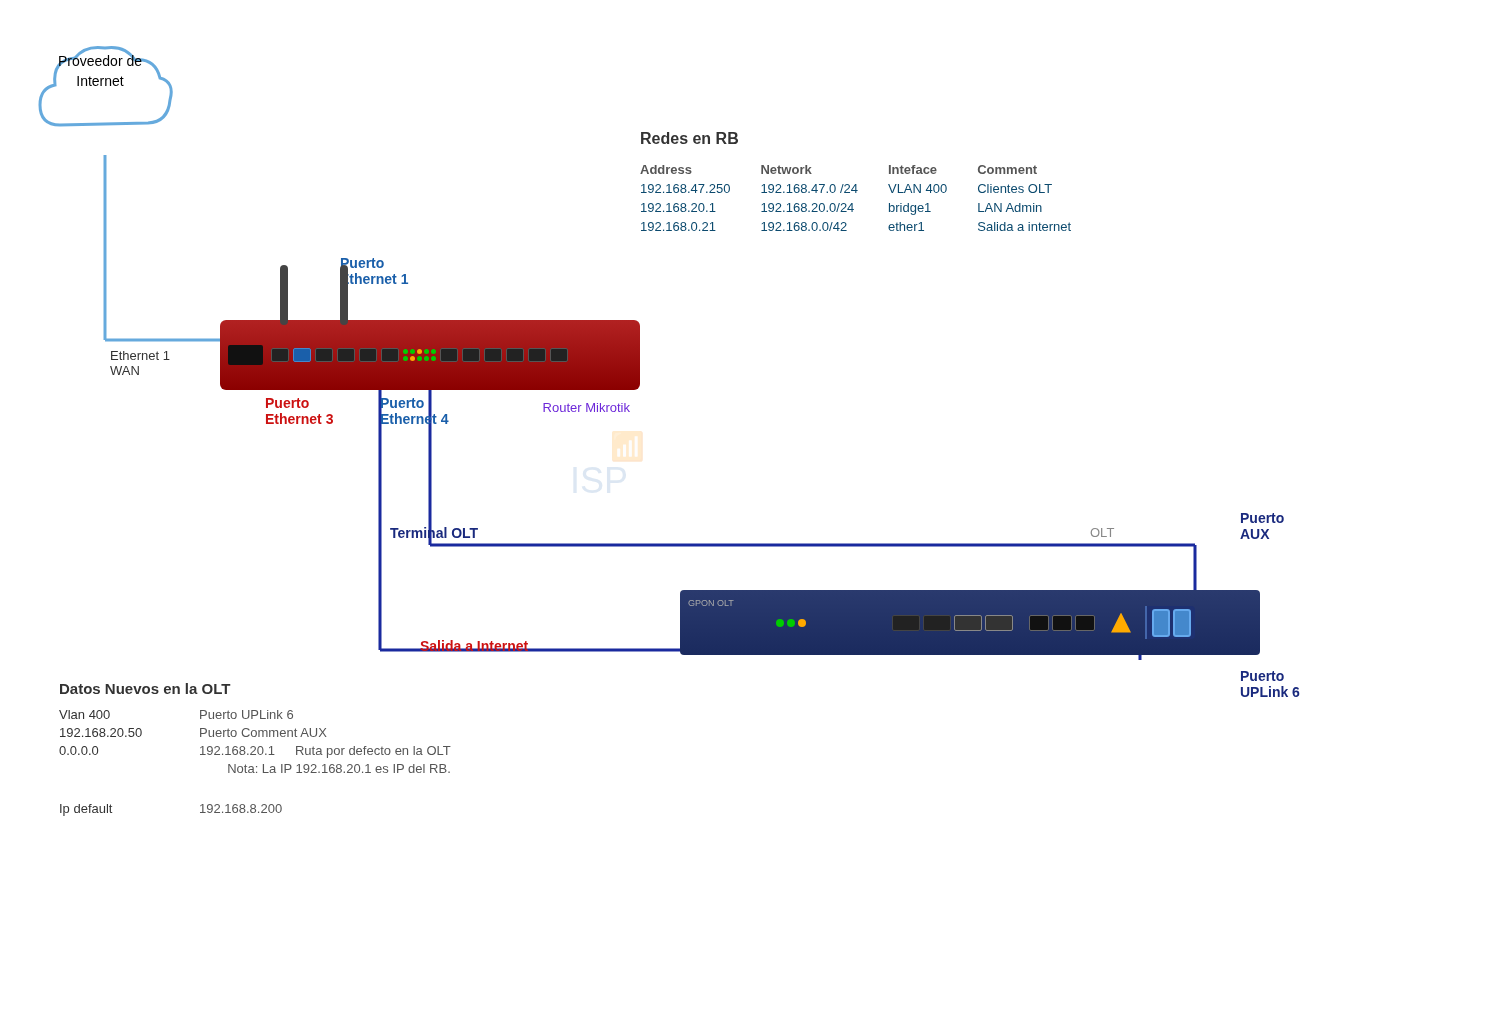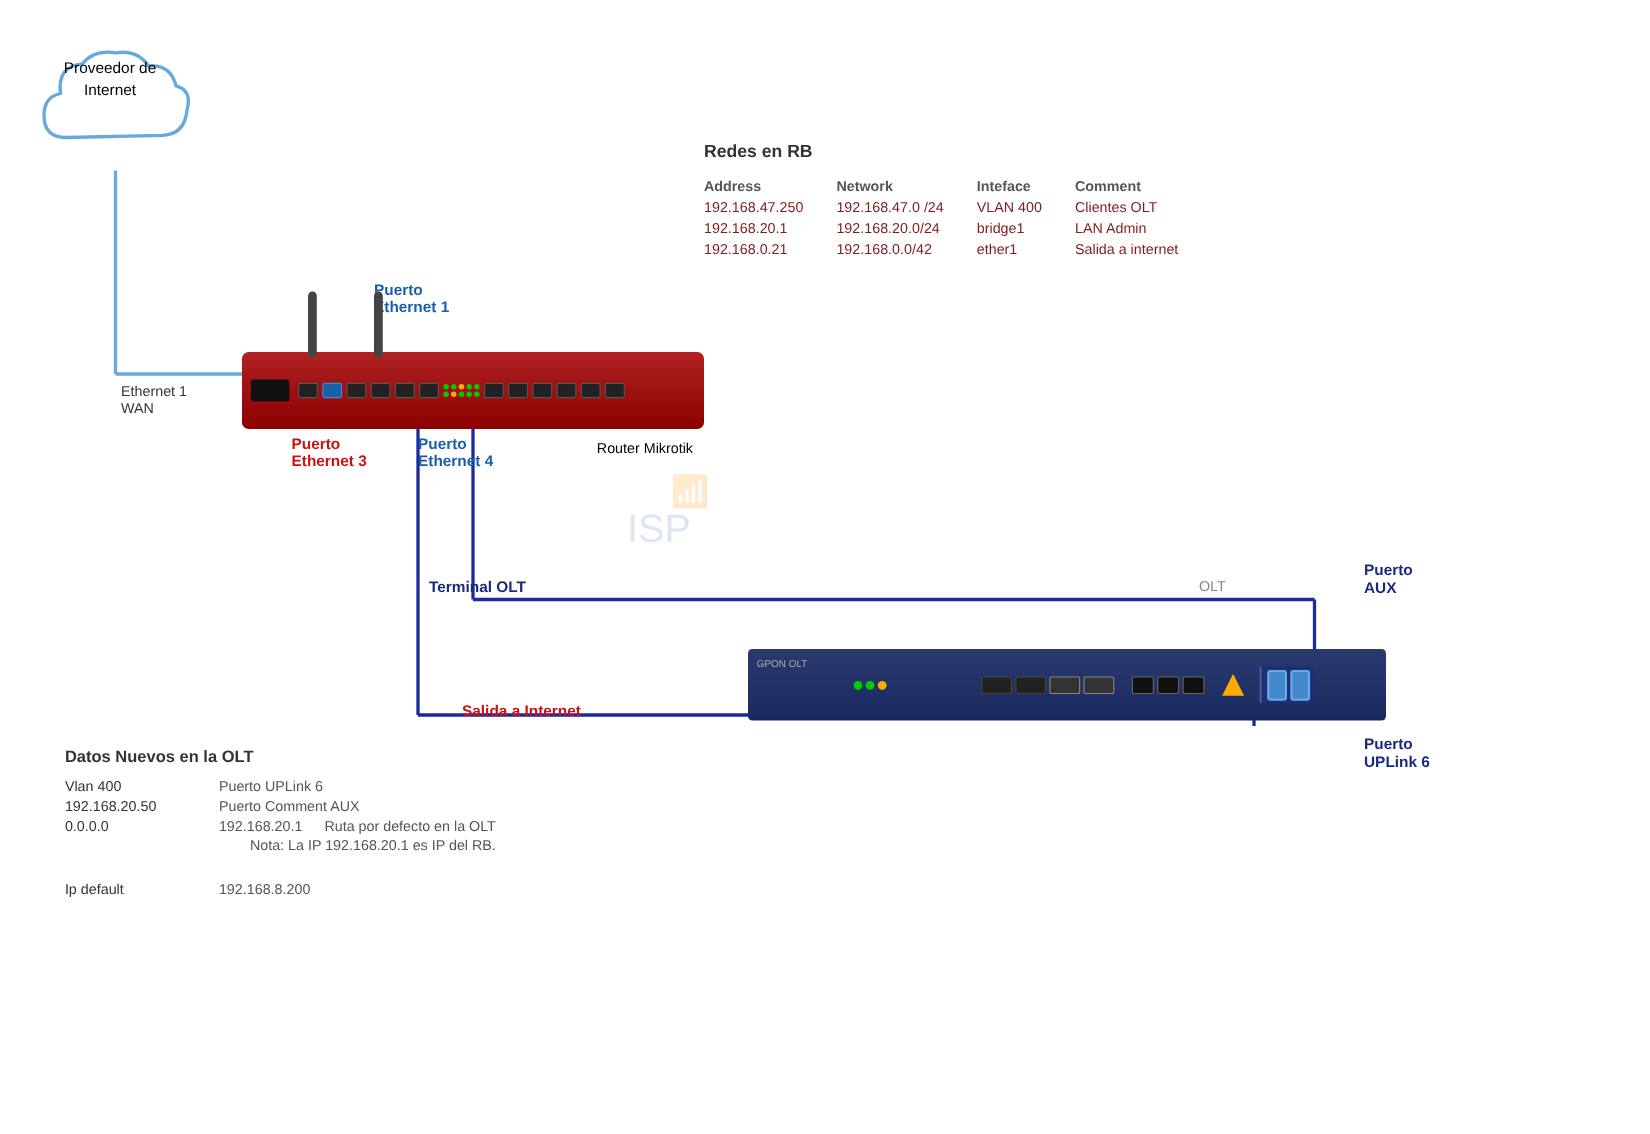--- a/index.html
+++ b/index.html
@@ -100,21 +100,21 @@
       width: 5px;
       height: 5px;
       border-radius: 50%;
       background: #00ff00;
     }
     .router-label {
       position: absolute;
       bottom: -25px;
       right: 10px;
       font-size: 13px;
-      color: #000000;
+      color: #6d28d9;
     }
 
     
     .olt-device {
       position: absolute;
       top: 590px;
       left: 680px;
       width: 580px;
       height: 65px;
     }
@@ -248,21 +248,21 @@
     }
     .info-table th {
       font-weight: bold;
       color: #555;
       padding: 2px 30px 2px 0;
       text-align: left;
       font-size: 13px;
     }
     .info-table td {
       padding: 2px 30px 2px 0;
-      color: #7f1d1d;
+      color: #0c4a6e;
     }
 
     
     .bottom-info {
       position: absolute;
       top: 680px;
       left: 30px;
       margin-left: 29px;
     }
     .bottom-info .section-title {

